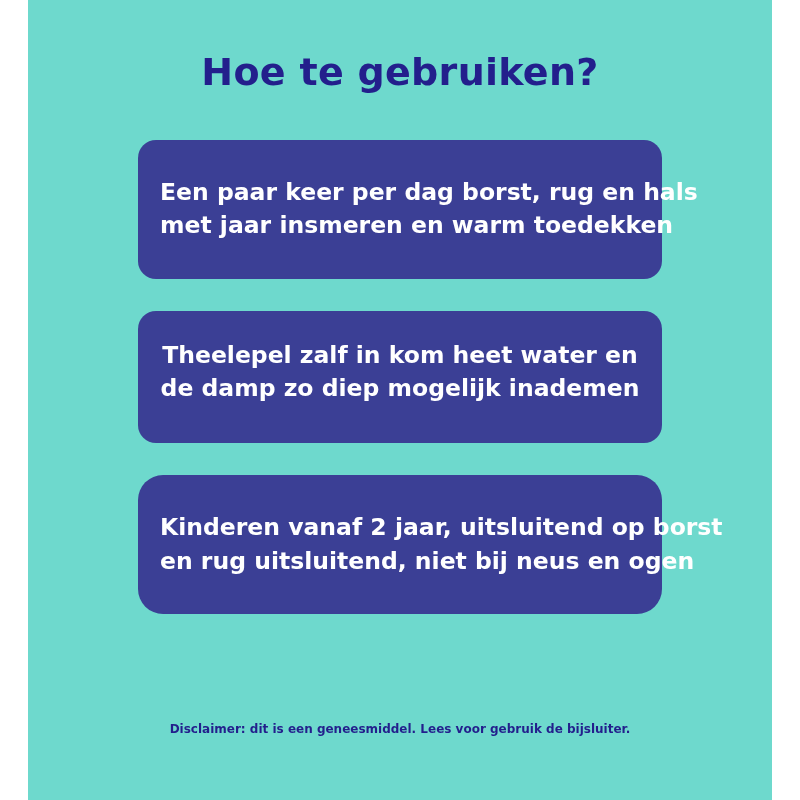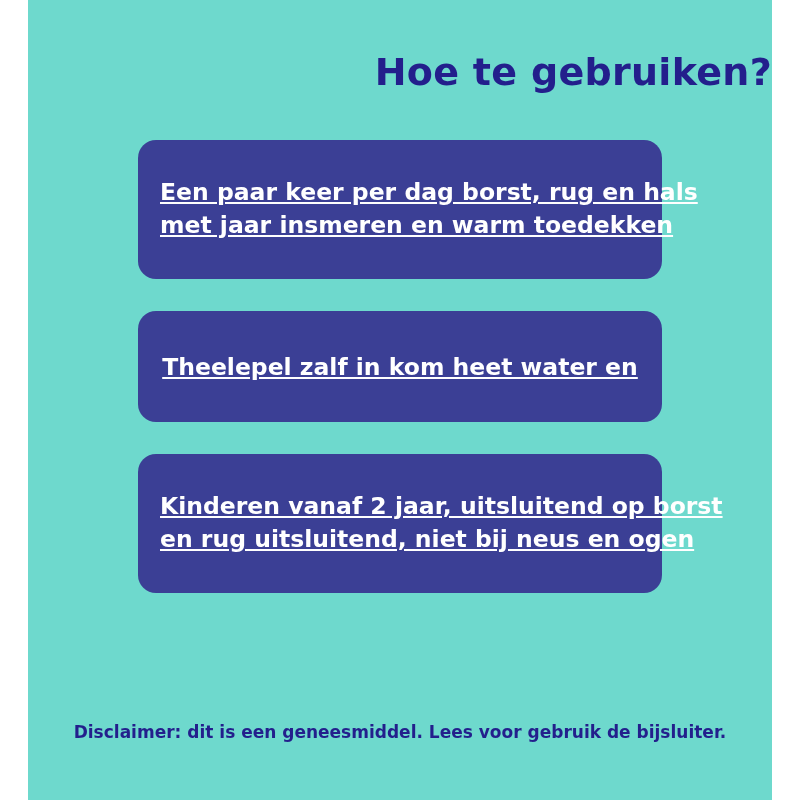--- a/index.html
+++ b/index.html
@@ -27,21 +27,21 @@
     width: 744px;
     height: 800px;
     background: #6ed9cd;
     box-sizing: border-box;
   }
   .title {
     position: absolute;
     left: 0;
     top: 50px;
     width: 744px;
-    text-align: right;
+    text-align: center;
     color: #231f8c;
     font-size: 38px;
     font-weight: bold;
     letter-spacing: 0.3px;
     font-family: "DejaVu Sans", sans-serif;
   }
   .cards {
     position: absolute;
     left: 110px;
     top: 140px;
@@ -56,33 +56,32 @@
     font-weight: bold;
     line-height: 1.42;
     padding: 26px 22px;
     margin-bottom: 32px;
     box-sizing: border-box;
     font-family: "DejaVu Sans", sans-serif;
   }
   .card-line {
     display: block;
     white-space: nowrap;
-    text-decoration: underline;
   }
   .card--one { padding-top: 36px; padding-bottom: 36px; }
-  .card--two { padding-top: 40px; padding-bottom: 38px; }
-  .card--three { padding-top: 36px; padding-bottom: 36px; }
+  .card--two { padding-top: 28px; padding-bottom: 38px; }
+  .card--three { padding-top: 36px; padding-bottom: 36px; border-radius: 25px; }
   .disclaimer {
     position: absolute;
     left: 0;
     top: 722px;
     width: 744px;
     text-align: center;
     color: #231f8c;
-    font-size: 17px;
+    font-size: 12px;
     font-weight: bold;
     font-family: "DejaVu Sans", sans-serif;
   }
 </style>
 </head>
 <body>
 
 <div class="canvas">
   <div class="panel">
 
@@ -90,20 +89,21 @@
 
     <div class="cards">
 
       <div class="card card--one">
         <span class="card-line">Een paar keer per dag borst, rug en hals</span>
         <span class="card-line">met jaar insmeren en warm toedekken</span>
       </div>
 
       <div class="card card--two">
         <span class="card-line">Theelepel zalf in kom heet water en</span>
+        <span class="card-line">de damp zo diep mogelijk inademen</span>
       </div>
 
       <div class="card card--three">
         <span class="card-line">Kinderen vanaf 2 jaar, uitsluitend op borst</span>
         <span class="card-line">en rug uitsluitend, niet bij neus en ogen</span>
       </div>
 
     </div>
 
     <div class="disclaimer">Disclaimer: dit is een geneesmiddel. Lees voor gebruik de bijsluiter.</div>

